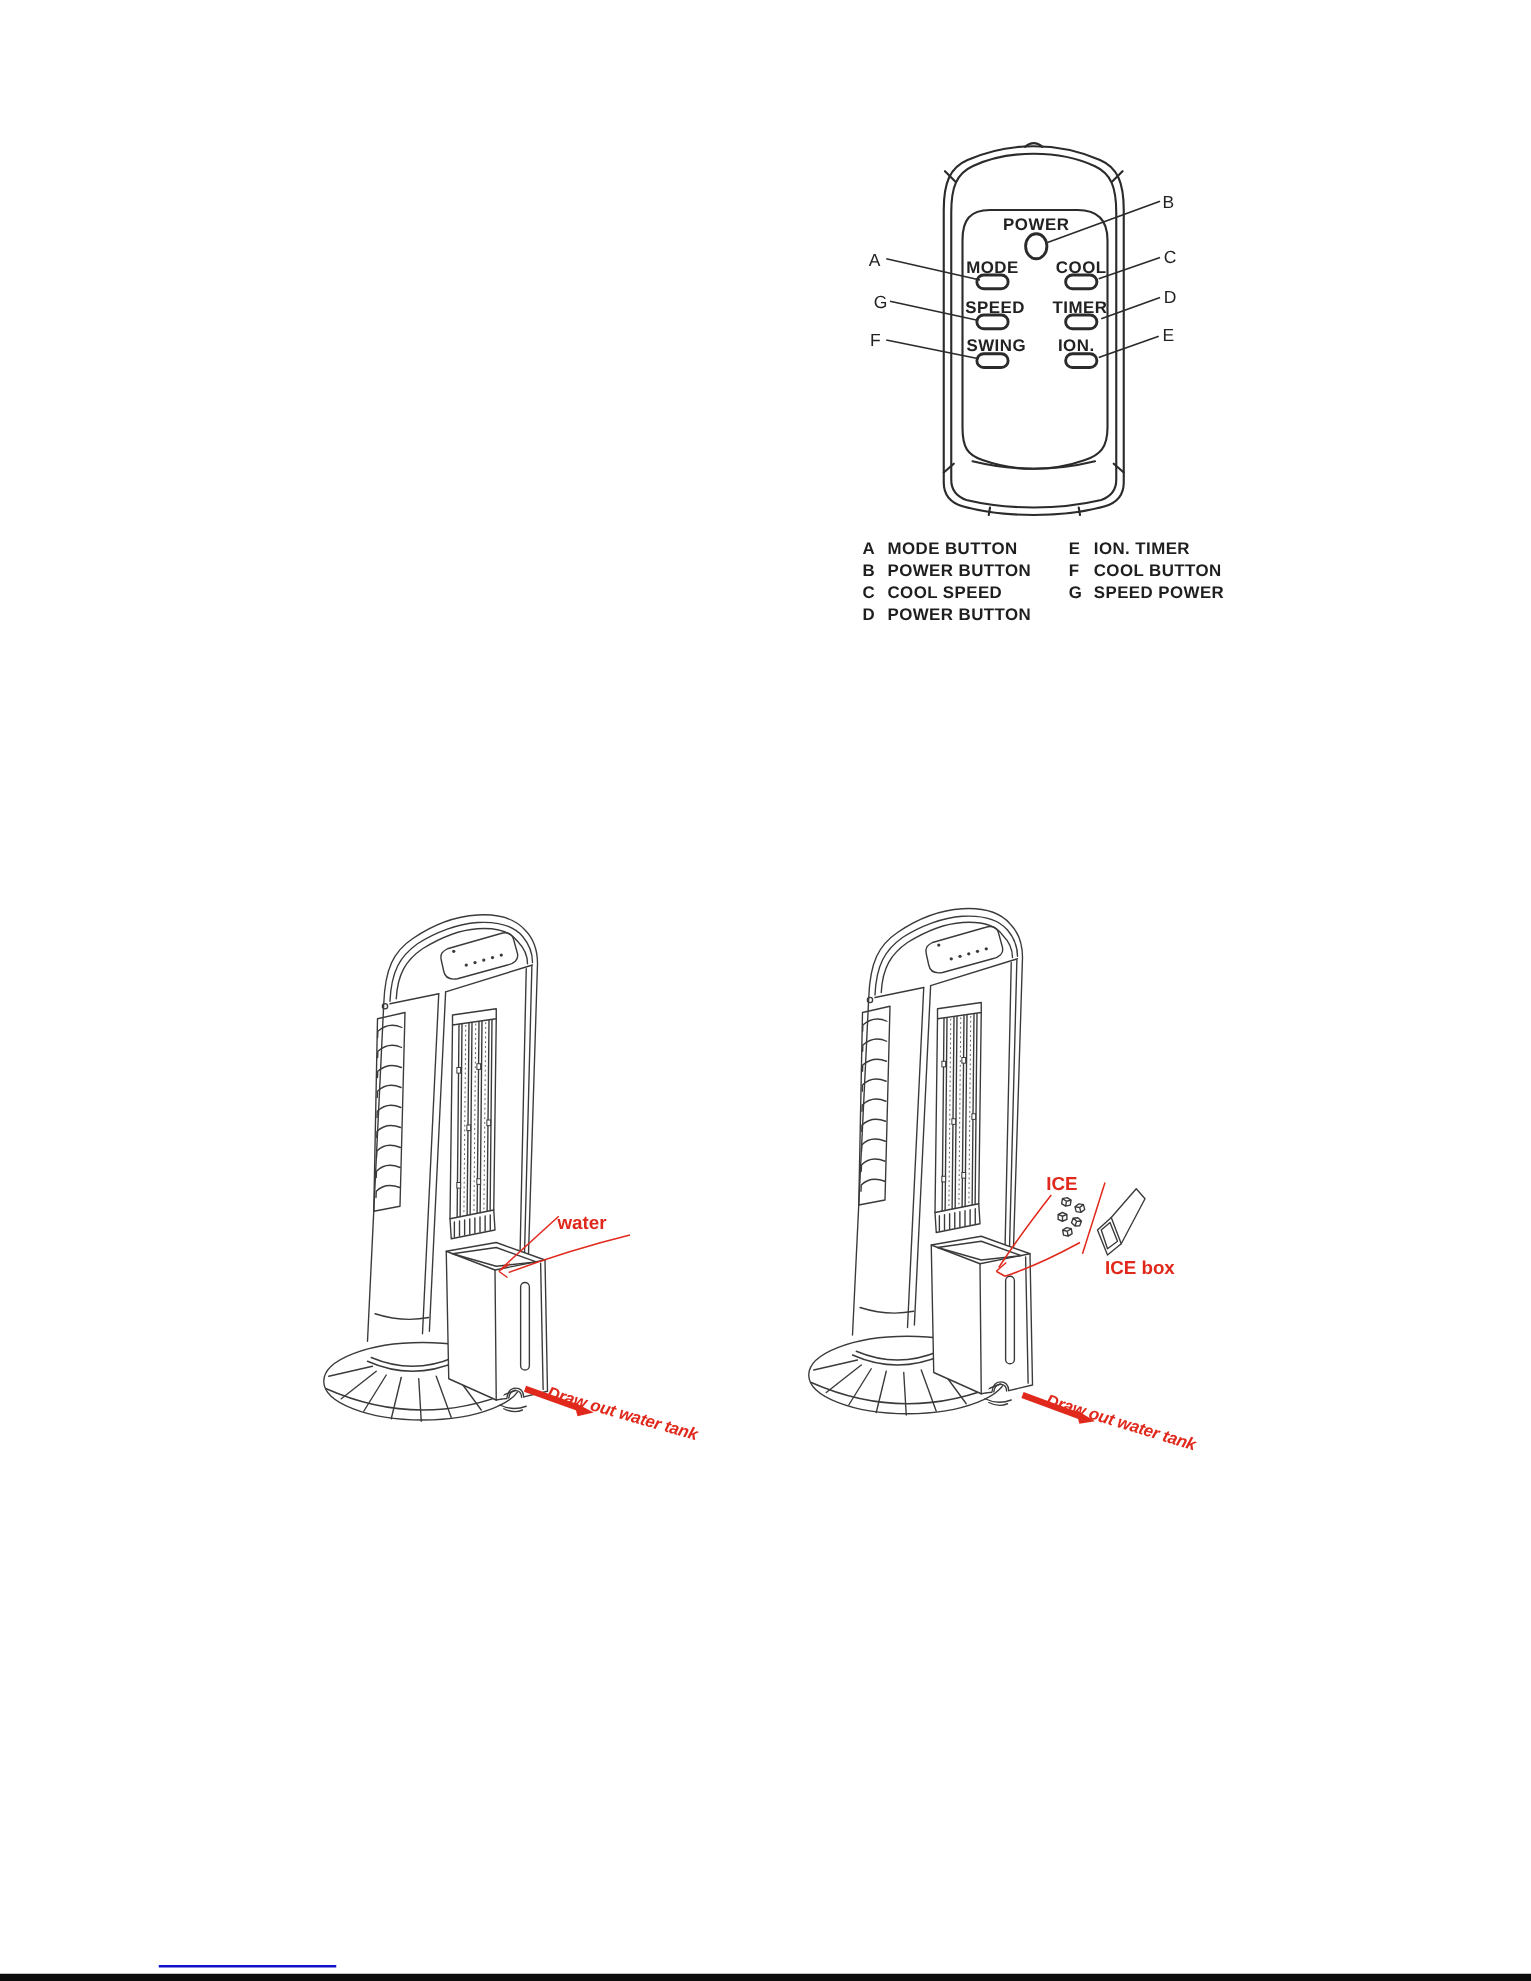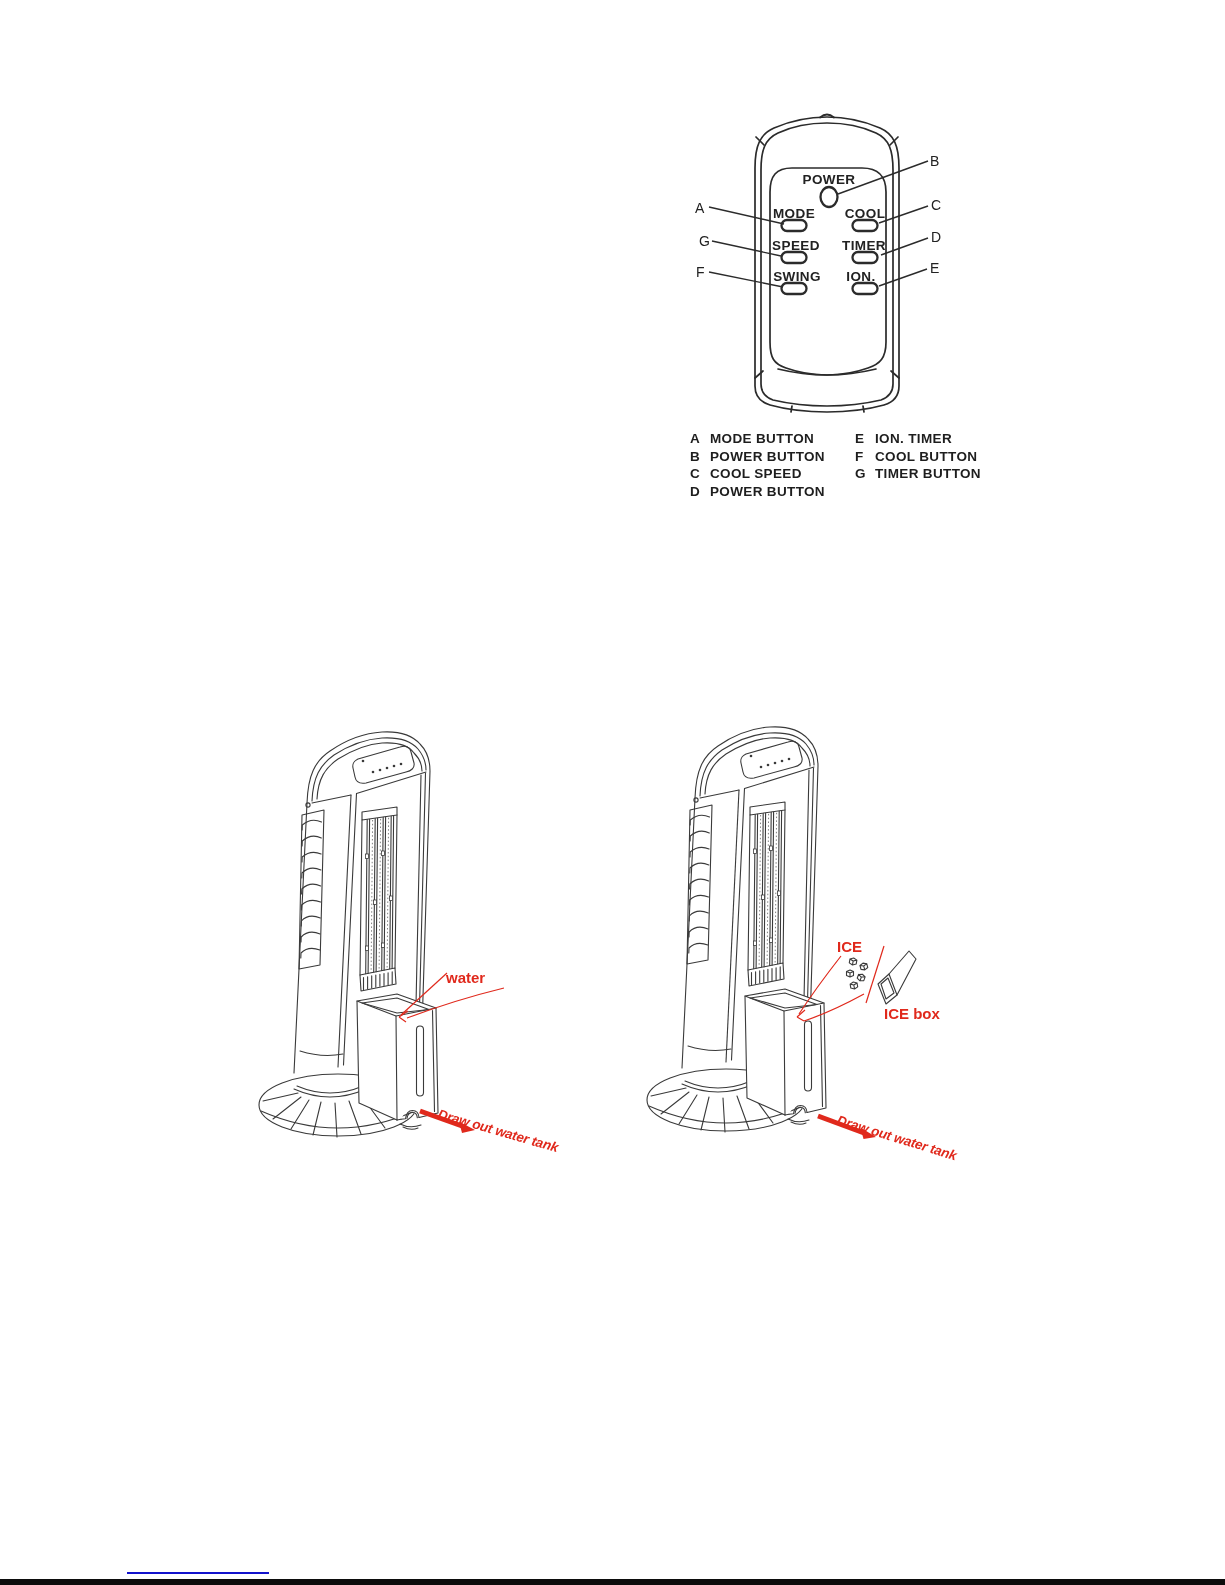--- a/index.html
+++ b/index.html
@@ -251,21 +251,21 @@
       <div class="lg-row">
         <span class="lg-key">E</span>
         <span class="lg-label">ION. TIMER</span>
       </div>
       <div class="lg-row">
         <span class="lg-key">F</span>
         <span class="lg-label">COOL BUTTON</span>
       </div>
       <div class="lg-row">
         <span class="lg-key">G</span>
-        <span class="lg-label">TIMER BUTTON</span>
+        <span class="lg-label">SPEED POWER</span>
       </div>
     </div>
   </div>
 </div>
 
 <div id="blue-rule"></div>
 <div id="bottom-rule"></div>
 
 </div>
 

